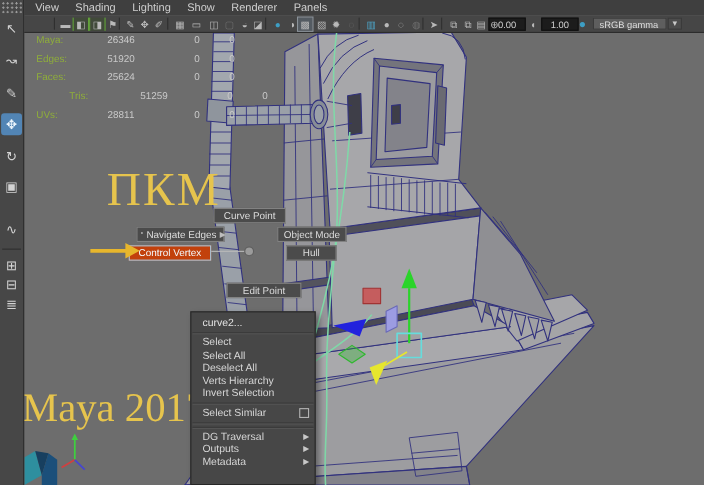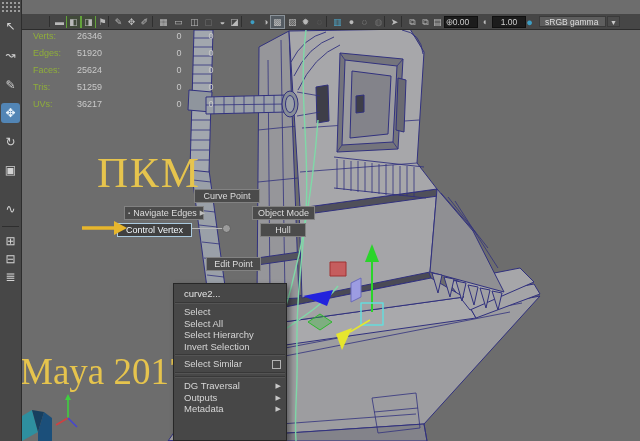--- a/index.html
+++ b/index.html
@@ -32,31 +32,31 @@
   #railgrip{position:absolute;left:1px;top:1px;width:19px;height:11px;
             background-image:radial-gradient(#9c9c9c 0.8px, transparent 0.9px);background-size:4px 4px;}
   .railicon{position:absolute;left:1px;width:19px;height:20px;line-height:20px;text-align:center;
             color:#d2d2d2;font-size:12px;}
   .railicon.sel{background:#5285b5;border-radius:3px;color:#ecf5fc;}
   .railsep{position:absolute;left:2px;width:17px;height:1px;background:#2e2e2e;}
 
   
   .hudrow{position:absolute;left:33px;width:170px;height:12px;font-size:9px;}
   .hud-label{position:absolute;left:0;color:#8fae3a;}
-  .hud-total{position:absolute;left:44px;width:66px;text-align:left;color:#c9c9c9;}
+  .hud-total{position:absolute;left:44px;width:66px;text-align:center;color:#c9c9c9;}
   .hud-a{position:absolute;left:139px;width:14px;text-align:center;color:#c9c9c9;}
   .hud-b{position:absolute;left:171px;width:14px;text-align:center;color:#c9c9c9;}
 
   
   .mmbtn{position:absolute;height:14px;background:#4b4b4b;border:1px solid #828282;color:#dcdcdc;
          font-size:9px;display:flex;align-items:center;justify-content:center;box-sizing:border-box;
          white-space:nowrap;padding:0 3px;}
   .mmbtn .bullet{font-size:6px;margin-right:3px;color:#bdbdbd;}
   .mmbtn .sub{font-size:7px;margin-left:3px;color:#bdbdbd;}
-  #mm-control-vertex{background:#404040;border-color:#a9c9de;color:#f4fafe;}
+  #mm-control-vertex{background:#c2410c;border-color:#a9c9de;color:#f4fafe;}
   #mm-line{left:192px;top:228px;width:31px;height:1px;background:#b8b8b8;}
   #mm-dot{left:222px;top:224px;width:7px;height:7px;border-radius:50%;background:#9b9b9b;border:1px solid #5e5e5e;}
 
   
   #ctxmenu{left:173px;top:283px;width:114px;height:158px;background:#474747;border:1px solid #272727;
            box-shadow:3px 3px 6px rgba(0,0,0,.4);box-sizing:border-box;padding-top:3px;overflow:hidden;}
   .cm-title{height:13px;line-height:13px;padding-left:10px;font-size:9.5px;color:#e2e2e2;}
   .cm-sep{height:0;border-top:1px solid #383838;border-bottom:1px solid #545454;margin:2px 1px;}
   .cm-item{position:relative;height:11.6px;line-height:11.6px;padding-left:10px;font-size:9.5px;color:#d6d6d6;}
   .cm-item .arrow{position:absolute;right:5px;top:0;font-size:7px;color:#c8c8c8;}
@@ -163,46 +163,46 @@
         <polygon points="32,410 38,432 44,412" fill="#173f5f"></polygon>
       </g>
     </g>
   </svg>
 
   <div id="pkm" class="gold">ПКМ</div>
   <div id="maya2017" class="gold">Maya 2017</div>
 
   <div id="hud">
       <div class="hudrow" style="top: 31px;">
-        <span class="hud-label">Verts:</span>
+        <span class="hud-label">Maya:</span>
         <span class="hud-total">26346</span>
         <span class="hud-a">0</span>
         <span class="hud-b">0</span>
       </div>
       <div class="hudrow" style="top: 48px;">
         <span class="hud-label">Edges:</span>
         <span class="hud-total">51920</span>
         <span class="hud-a">0</span>
         <span class="hud-b">0</span>
       </div>
       <div class="hudrow" style="top: 65px;">
         <span class="hud-label">Faces:</span>
         <span class="hud-total">25624</span>
         <span class="hud-a">0</span>
         <span class="hud-b">0</span>
       </div>
-      <div class="hudrow" style="top: 82px;">
+      <div class="hudrow" style="top: 82px; margin-left: 30px;">
         <span class="hud-label">Tris:</span>
         <span class="hud-total">51259</span>
         <span class="hud-a">0</span>
         <span class="hud-b">0</span>
       </div>
       <div class="hudrow" style="top: 99px;">
         <span class="hud-label">UVs:</span>
-        <span class="hud-total">36217</span>
+        <span class="hud-total">28811</span>
         <span class="hud-a">0</span>
         <span class="hud-b">0</span>
       </div>
     </div>
 
   <div class="mmbtn" id="mm-curve-point" style="left:194px;top:189px;width:66px;">
     <span>Curve Point</span>
   </div>
   <div class="mmbtn" style="left:124px;top:206px;width:80px;justify-content:space-between;">
     <span class="bullet">▪</span>
@@ -211,49 +211,58 @@
   </div>
   <div class="mmbtn" style="left:252px;top:206px;width:63px;">
     <span>Object Mode</span>
   </div>
   <div class="mmbtn" id="mm-control-vertex" style="left:117px;top:223px;width:75px;">
     <span>Control Vertex</span>
   </div>
   <div class="mmbtn" style="left:260px;top:223px;width:46px;">
     <span>Hull</span>
   </div>
-  <div class="mmbtn" style="left:206px;top:257px;width:55px;">
+  <div class="mmbtn" style="left:206px;top:257px;width:68px;">
     <span>Edit Point</span>
   </div>
   <div id="mm-line" class="abs"></div>
   <div id="mm-dot" class="abs"></div>
 
   <svg class="abs" style="left:82px;top:220px;" width="46" height="16">
     <line x1="0" y1="8" x2="33" y2="8" stroke="#e7b62c" stroke-width="3.5"></line>
     <polygon points="32,1 32,15 45,8" fill="#e7b62c"></polygon>
   </svg>
 
   <div id="ctxmenu" class="abs">
     <div class="cm-title">curve2...</div>
     <div class="cm-sep"></div>
     <div id="ctx-items">
         <div class="cm-item"><span>Select</span></div>
         <div class="cm-item"><span>Select All</span></div>
-        <div class="cm-item"><span>Select Hierarchy</span></div>
+        <div class="cm-item"><span>Deselect All</span></div>
+        <div class="cm-item"><span>Verts Hierarchy</span></div>
         <div class="cm-item"><span>Invert Selection</span></div>
         <div class="cm-sep"></div>
         <div class="cm-item"><span>Select Similar</span><span class="optbox"></span></div>
         <div class="cm-sep"></div>
         <div class="cm-sep"></div>
         <div class="cm-item"><span>DG Traversal</span><span class="arrow">▶</span></div>
         <div class="cm-item"><span>Outputs</span><span class="arrow">▶</span></div>
         <div class="cm-item"><span>Metadata</span><span class="arrow">▶</span></div>
       </div>
   </div>
 
+  <div id="menubar" class="abs">
+      <span>View</span>
+      <span>Shading</span>
+      <span>Lighting</span>
+      <span>Show</span>
+      <span>Renderer</span>
+      <span>Panels</span>
+    </div>
   <div id="iconrow" class="abs">
     <div class="tbfield" style="left:422px;width:32px;">0.00</div>
     <span class="tbicon" style="left:456px;">◖</span>
     <div class="tbfield" style="left:470px;width:32px;">1.00</div>
     <span class="tbicon teal" style="left:501px;font-size:11px;">●</span>
     <div id="vt-dropdown">sRGB gamma</div>
     <div id="vt-arrow">▼</div>
   <span class="tbicon" style="left: 31px;">▬</span>
       <span class="tbicon grn" style="left: 44px;">◧</span>
       <span class="tbicon grn" style="left: 59px;">◨</span>

